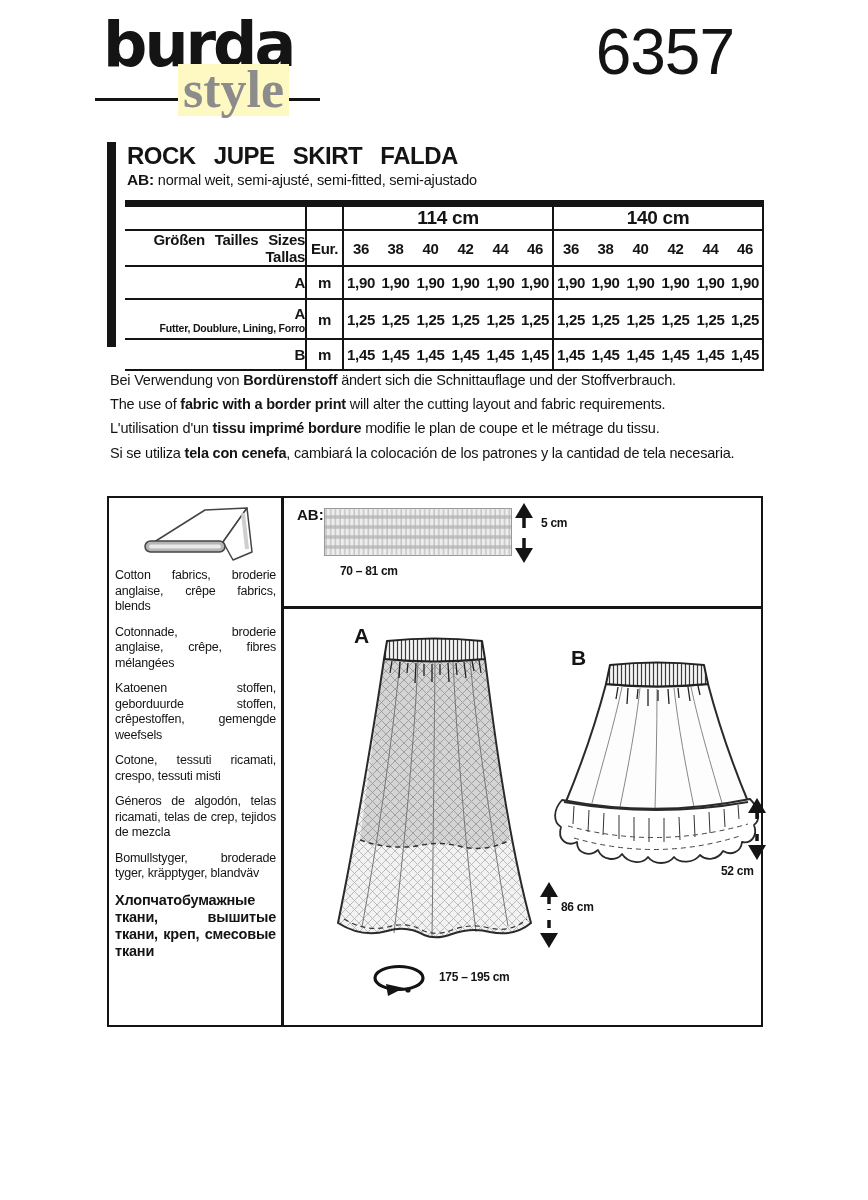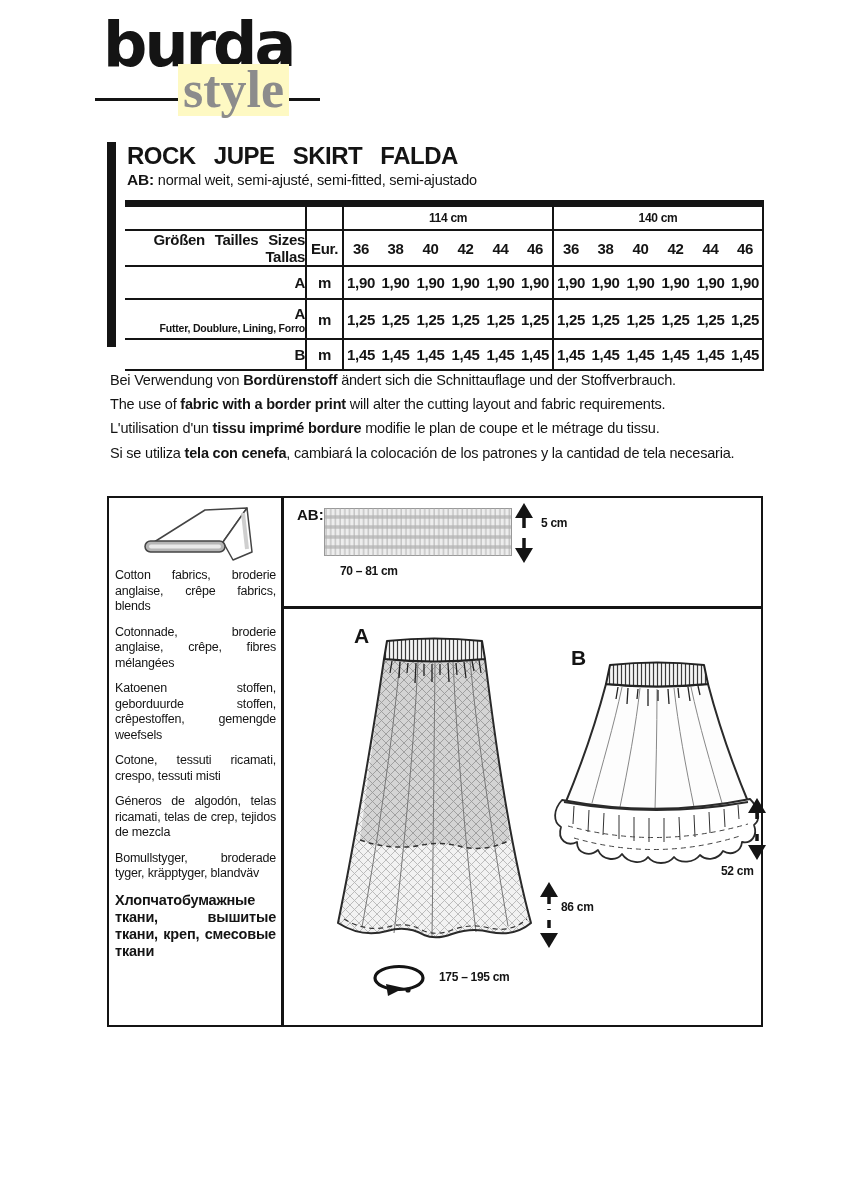--- a/index.html
+++ b/index.html
@@ -19,21 +19,21 @@
               word-spacing:12px;letter-spacing:-0.5px;}
   .title-sub{position:absolute;left:127px;top:171px;font-size:14.5px;letter-spacing:-0.2px;}
   .title-sub b{font-size:15.5px;}
   
   table.req{position:absolute;left:125px;top:200px;width:638px;border-collapse:collapse;
             table-layout:fixed;border-top:7px solid #141414;border-right:2px solid #141414;}
   table.req td{padding:0;font-weight:700;font-size:15px;text-align:center;vertical-align:middle;
                letter-spacing:-0.3px;border-bottom:2px solid #141414;}
   table.req td.lbl{text-align:right;padding-left:5px;}
   table.req td.sep{border-left:2px solid #141414;}
-  tr.group-row td{height:22px;font-size:12px;}
+  tr.group-row td{height:22px;font-size:19px;}
   tr.sizes-row td{height:19px;}
   tr.row-a td{height:31px;}
   tr.row-al td{height:38px;}
   tr.row-b td{height:29px;}
   .sub-lbl{font-size:10.5px;font-weight:600;letter-spacing:-0.2px;line-height:1;margin-top:1px;}
   td.size-hdr{word-spacing:6px;}
   
   .notes{position:absolute;left:110px;top:373px;width:660px;}
   .notes p{margin:0 0 9px 0;font-size:14.5px;letter-spacing:-0.2px;line-height:1.05;}
   .notes b{letter-spacing:-0.2px;}
@@ -55,20 +55,21 @@
   .footer{position:absolute;left:110px;top:1038px;width:660px;font-size:16.5px;letter-spacing:-0.1px;}
 </style>
 </head>
 <body>
 
 <div class="page">
 
   <div class="logo-main">burda</div>
   <div class="logo-rule"></div>
   <div class="logo-sub">style</div>
+  <div class="pattern-number">6357</div>
 
   <div class="title-bar"></div>
   <div class="title-main">ROCK  JUPE  SKIRT  FALDA</div>
   <div class="title-sub"><b>AB:</b><span> normal weit, semi-ajusté, semi-fitted, semi-ajustado</span></div>
 
   <table class="req">
     <colgroup>
       <col style="width:181px">
         <col style="width:37px">
       <col span="12" style="width:35px">

